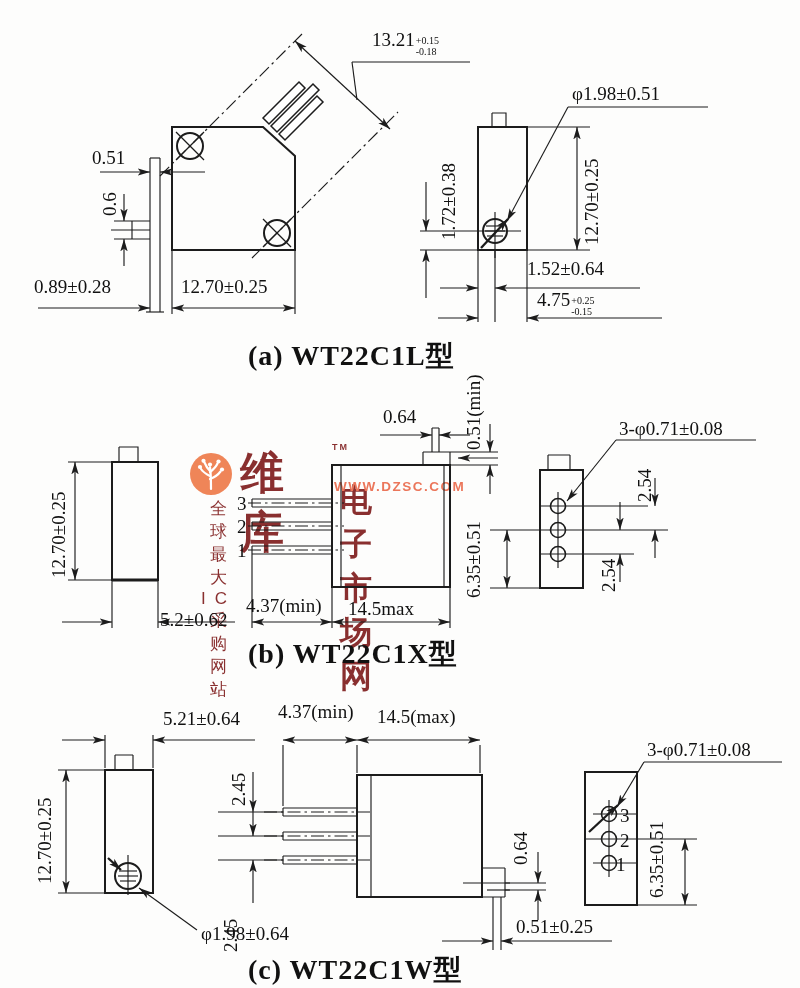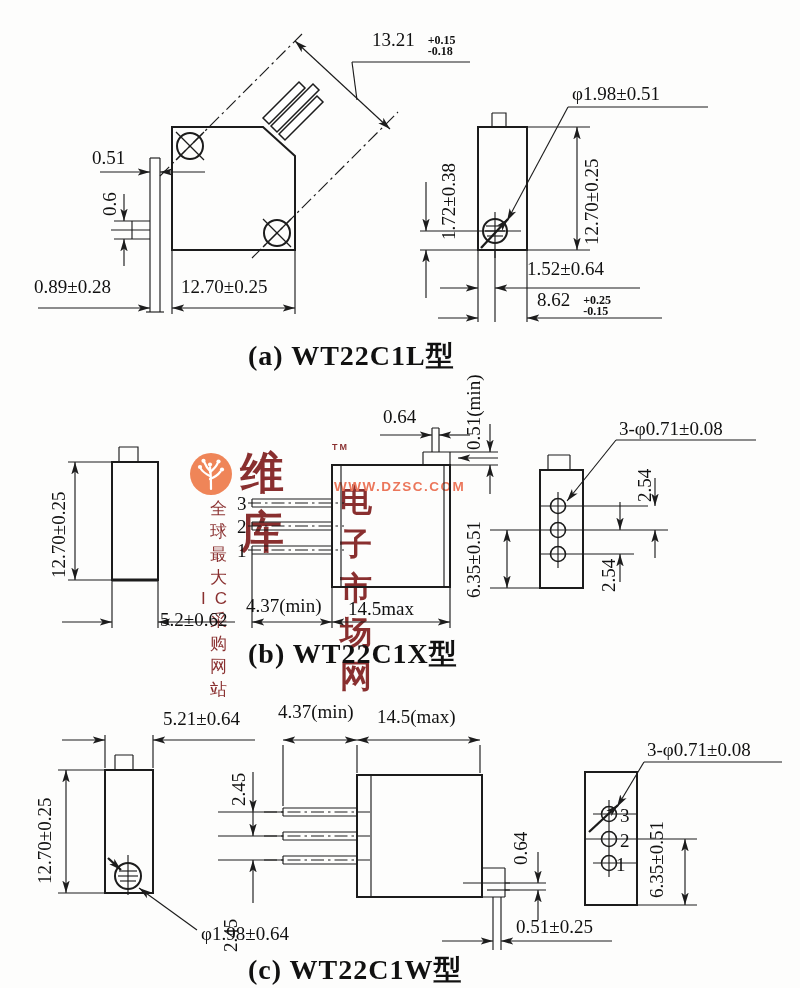--- a/index.html
+++ b/index.html
@@ -9,21 +9,21 @@
   .ln{stroke:#1c1c1c;}
   .o{stroke-width:2;fill:none;}
   .d{stroke-width:1.15;fill:none;}
   .t{stroke-width:2.3;fill:none;}
   .dd{stroke-width:1.15;fill:none;stroke-dasharray:13 4 2.5 4;}
   .lead{fill:#fff;stroke:#1c1c1c;stroke-width:1.5;}
   .dim{position:absolute;font-size:19px;color:#111;white-space:nowrap;z-index:3;line-height:1;}
   .dimv{position:absolute;font-size:19px;color:#111;white-space:nowrap;z-index:3;line-height:1;
         transform:rotate(-90deg);transform-origin:0 0;}
   .cap{font-size:28px;letter-spacing:1px;font-weight:bold;}
-  .tol{display:inline-flex;flex-direction:column;font-size:12px;line-height:11px;vertical-align:2px;margin-left:13px;font-weight:bold;}
+  .tol{display:inline-flex;flex-direction:column;font-size:10px;line-height:11px;vertical-align:2px;margin-left:1px;}
   .tol i{font-style:normal;}
   
   .wm{position:absolute;left:0;top:0;z-index:1;opacity:0.92;}
   .wm div{position:absolute;color:#7f1d1d;}
   .wm-logo{left:189px;top:452px;width:44px;height:44px;}
   .wm-brand{left:240px;top:444px;font-size:44px;font-weight:bold;letter-spacing:2px;
             font-family:"Liberation Sans","DejaVu Sans",sans-serif;}
   .wm-tm{position:absolute;left:92px;top:-2px;font-size:9px;font-weight:bold;}
   .wm-suffix{left:340px;top:479px;font-size:32px;font-weight:bold;letter-spacing:1px;
              font-family:"Liberation Sans","DejaVu Sans",sans-serif;}
@@ -288,21 +288,21 @@
   </div>
   <div class="dim" style="left:92px;top:148px">0.51</div>
   <div class="dimv" style="left:100px;top:216px">0.6</div>
   <div class="dim" style="left:34px;top:277px">0.89±0.28</div>
   <div class="dim" style="left:181px;top:277px">12.70±0.25</div>
   <div class="dim" style="left:572px;top:84px">φ1.98±0.51</div>
   <div class="dimv" style="left:439px;top:240px">1.72±0.38</div>
   <div class="dimv" style="left:582px;top:245px">12.70±0.25</div>
   <div class="dim" style="left:527px;top:259px">1.52±0.64</div>
   <div class="dim" style="left:537px;top:290px">
-    <span>8.62</span><span class="tol">
+    <span>4.75</span><span class="tol">
         <i>+0.25</i>
         <i>-0.15</i>
       </span>
   </div>
   <div class="dim cap" style="left:248px;top:342px">(a) WT22C1L型</div>
 
   <div class="dimv" style="left:49px;top:578px">12.70±0.25</div>
   <div class="dim" style="left:160px;top:610px">5.2±0.62</div>
   <div class="dim" style="left:383px;top:407px">0.64</div>
   <div class="dimv" style="left:464px;top:450px">0.51(min)</div>

